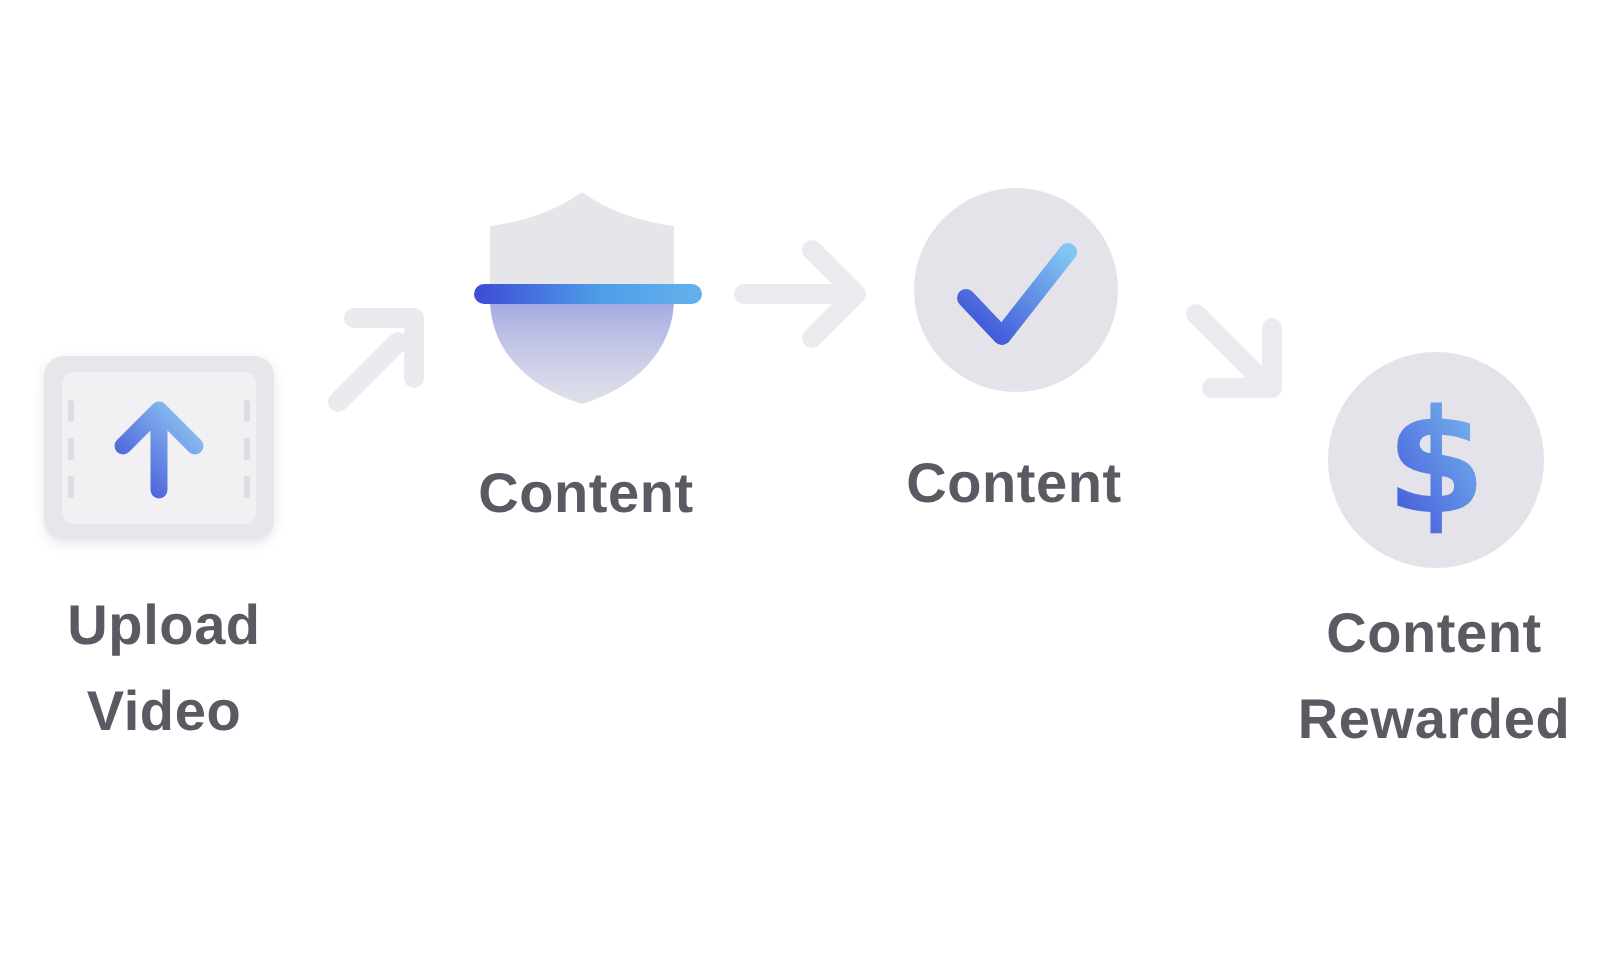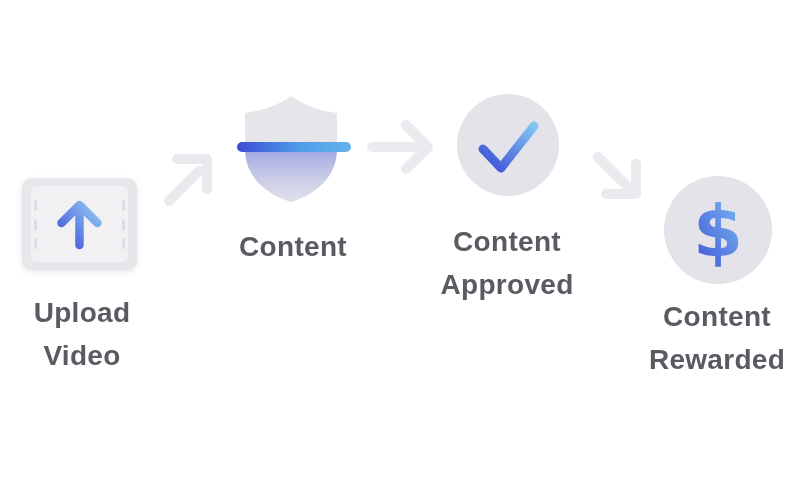--- a/index.html
+++ b/index.html
@@ -110,20 +110,19 @@
 
   <div class="abs step-label lbl-1">
     <div>Upload</div>
     <div>Video</div>
   </div>
   <div class="abs step-label lbl-2">
     <div>Content</div>
   </div>
   <div class="abs step-label lbl-3">
     <div>Content</div>
-    <div>Approved</div>
   </div>
   <div class="abs step-label lbl-4">
     <div>Content</div>
     <div>Rewarded</div>
   </div>
 
 </div>
 
 </body></html>

